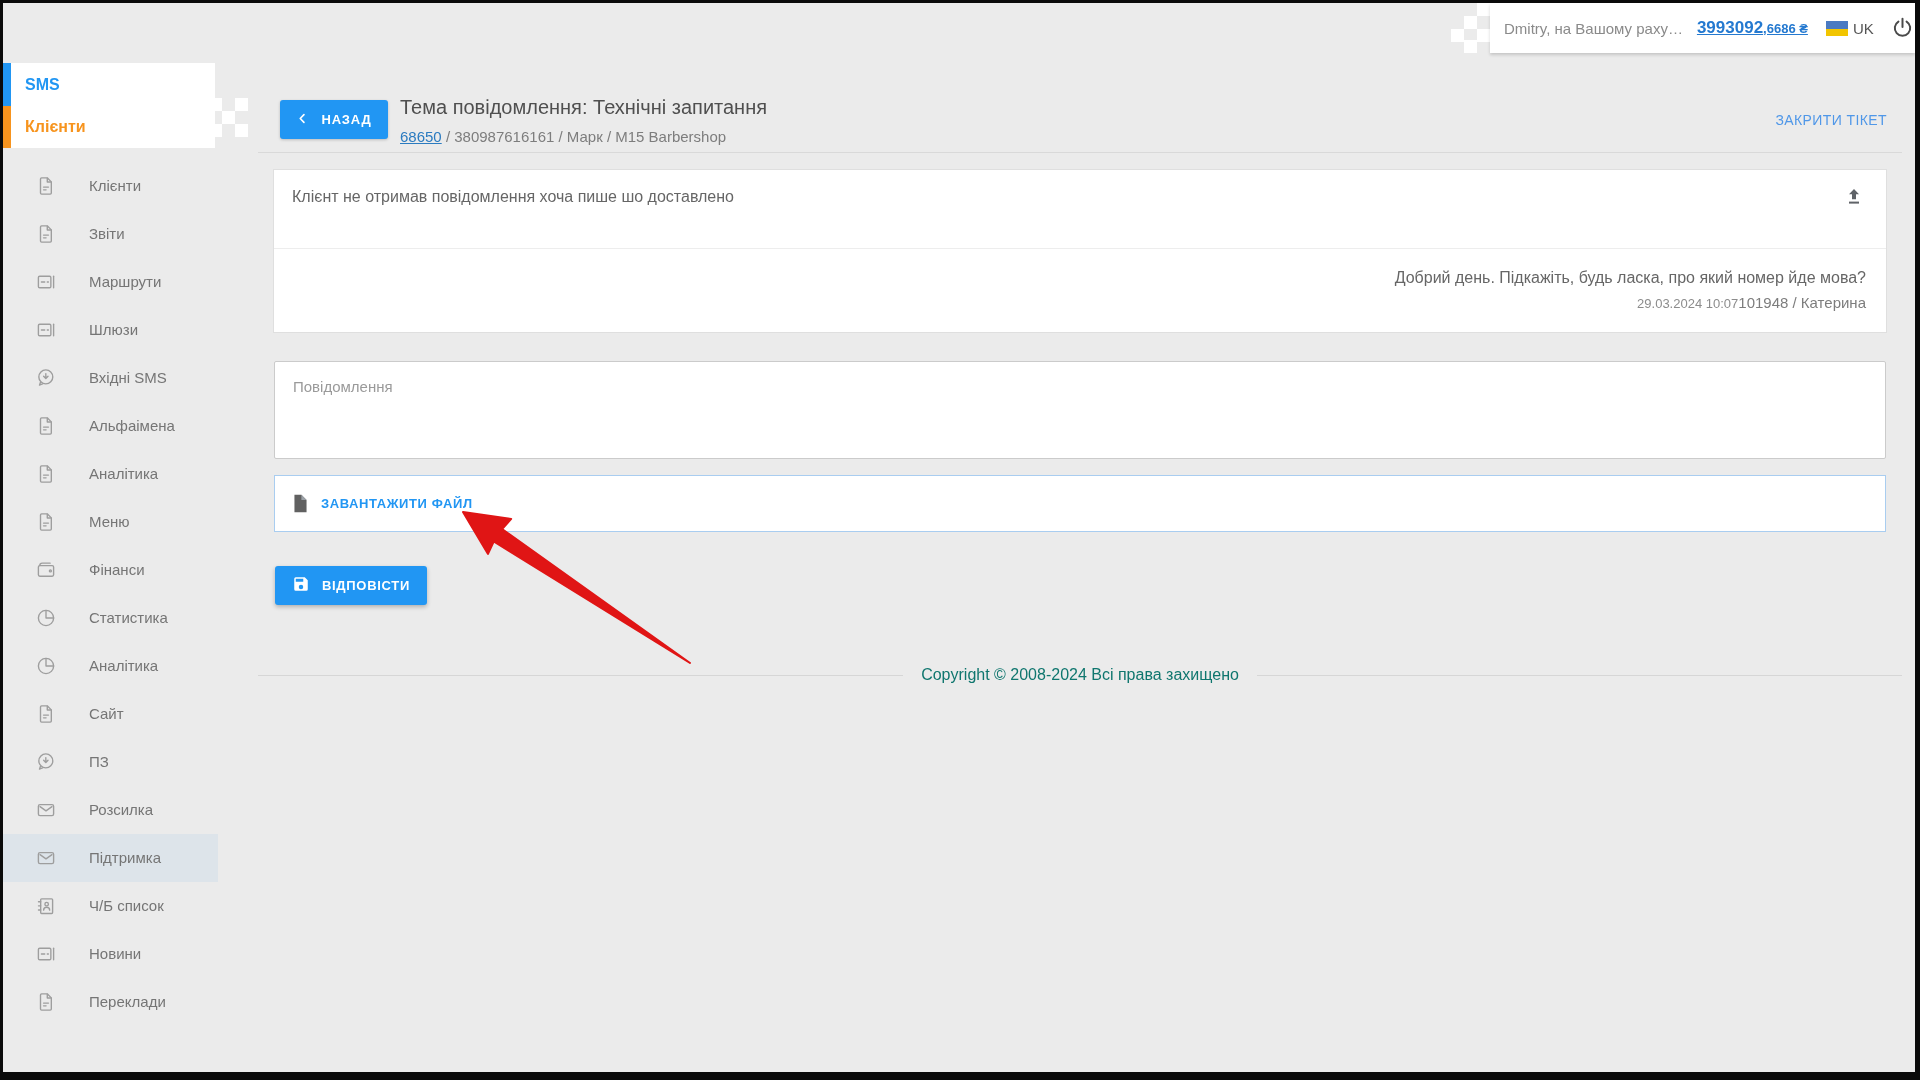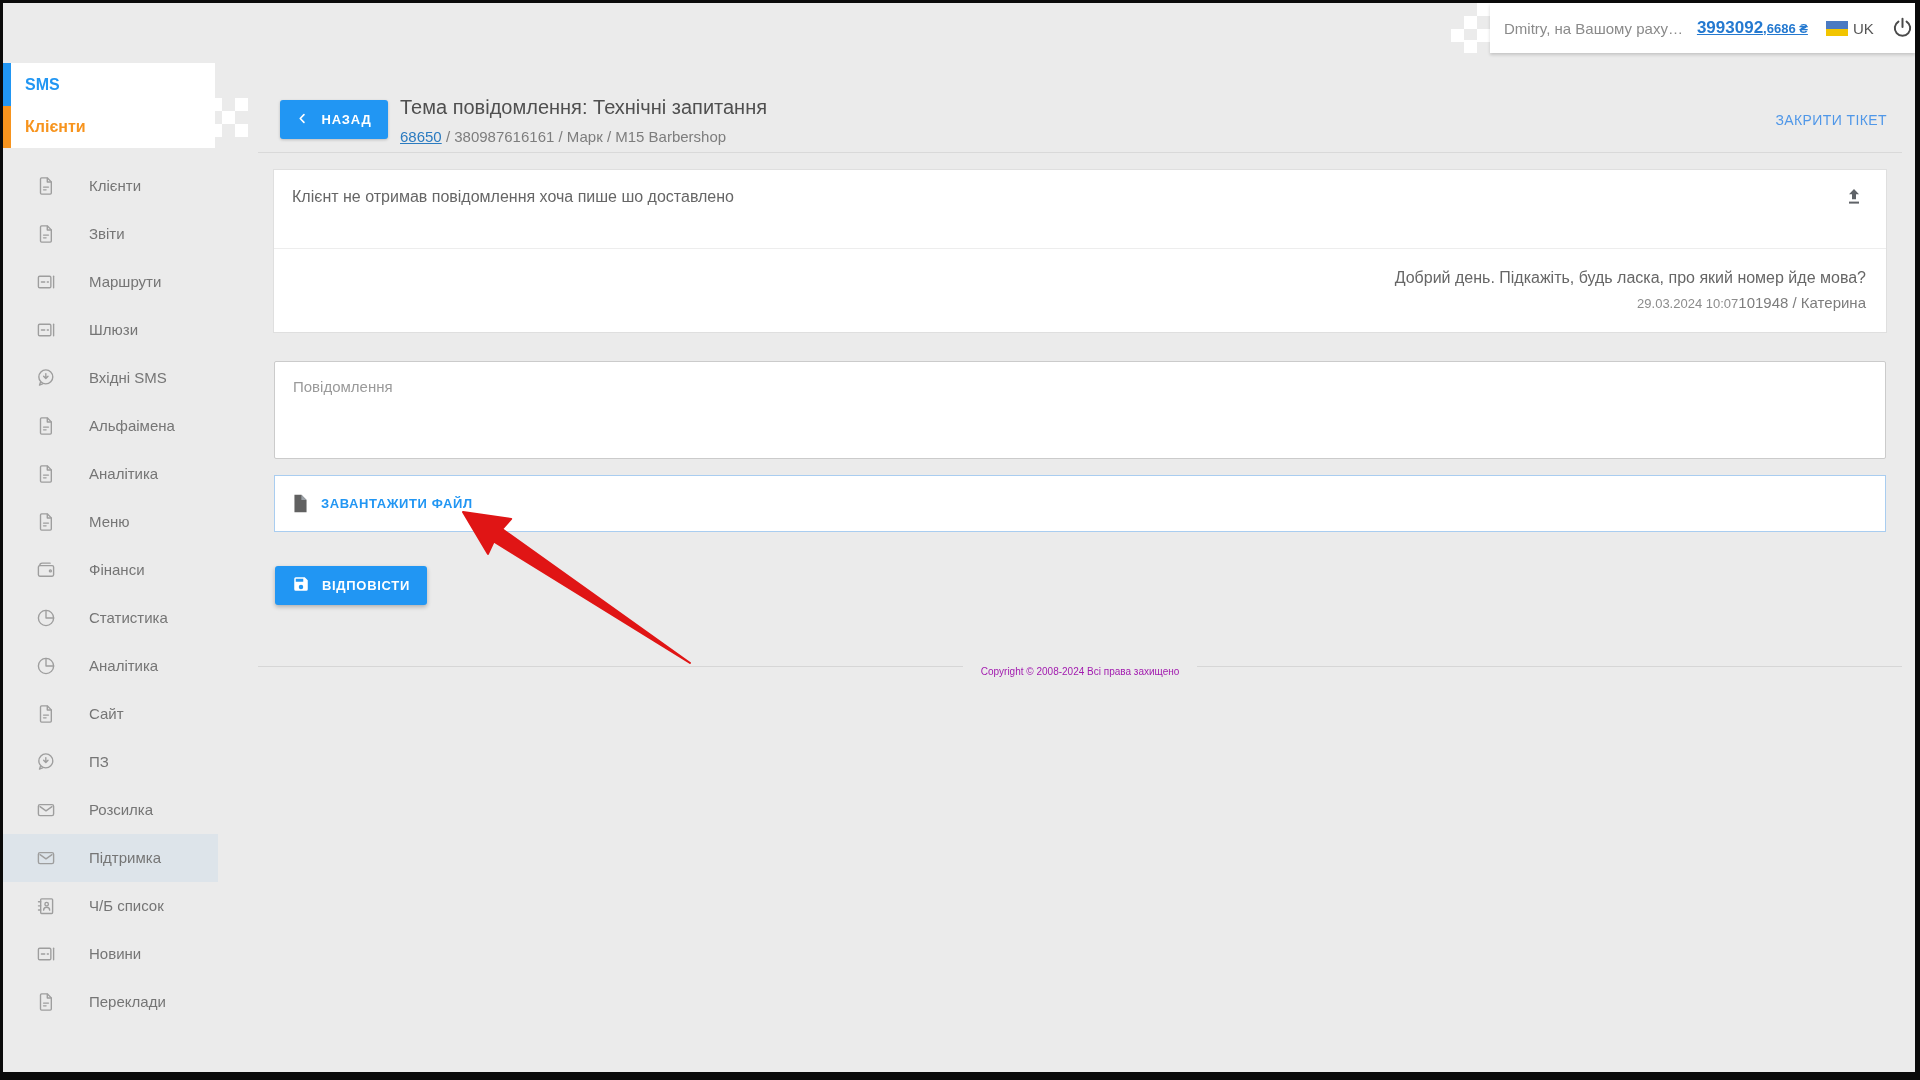--- a/index.html
+++ b/index.html
@@ -77,22 +77,22 @@
   .upload-row{position:absolute;left:274px;top:475px;width:1612px;height:57px;background:#fff;
             border:1px solid #a9cdf0;box-sizing:border-box;display:flex;align-items:center;cursor:pointer;}
   .upload-row .doc{margin-left:16px;width:19px;height:21px;}
   .upload-row .lbl{margin-left:11px;font-size:13px;font-weight:bold;color:var(--accent);letter-spacing:.6px;}
   .reply-btn{position:absolute;left:275px;top:566px;width:152px;height:39px;background:var(--accent);
             border:none;border-radius:3px;color:#fff;font-size:13px;font-weight:bold;letter-spacing:.7px;
             display:flex;align-items:center;justify-content:center;gap:12px;
             box-shadow:0 2px 4px rgba(0,0,0,.25);cursor:pointer;font-family:inherit;}
 
   
-  .footer{position:absolute;left:258px;top:666px;width:1644px;display:flex;align-items:flex-start;
-          color:#a21caf;font-size:10px;}
+  .footer{position:absolute;left:258px;top:666px;width:1644px;display:flex;align-items:center;
+          color:#0f766e;font-size:16px;}
   .footer .line{flex:1;height:1px;background:#d6d6d6;}
   .footer .txt{margin:0 18px;white-space:nowrap;}
 
   .red-arrow{position:absolute;left:450px;top:498px;z-index:40;pointer-events:none;}
 </style>
 </head>
 <body>
 
 <div id="screen">
 

